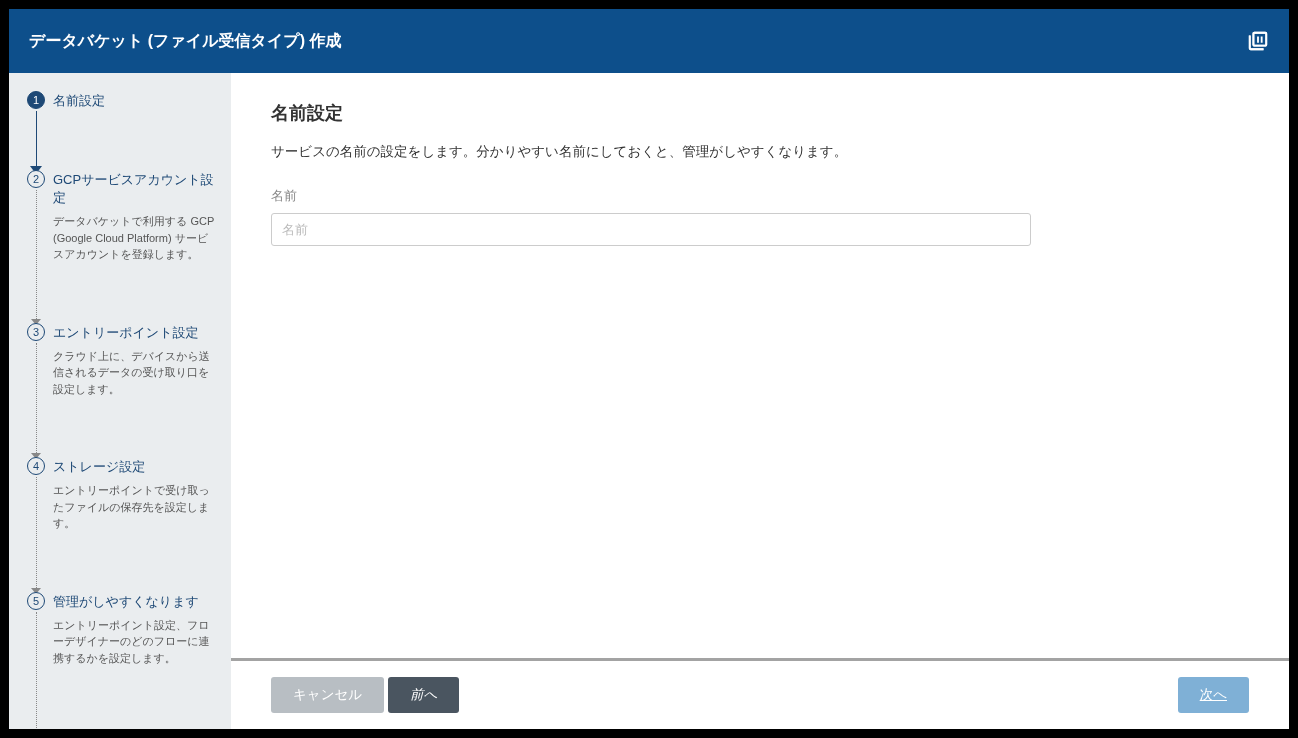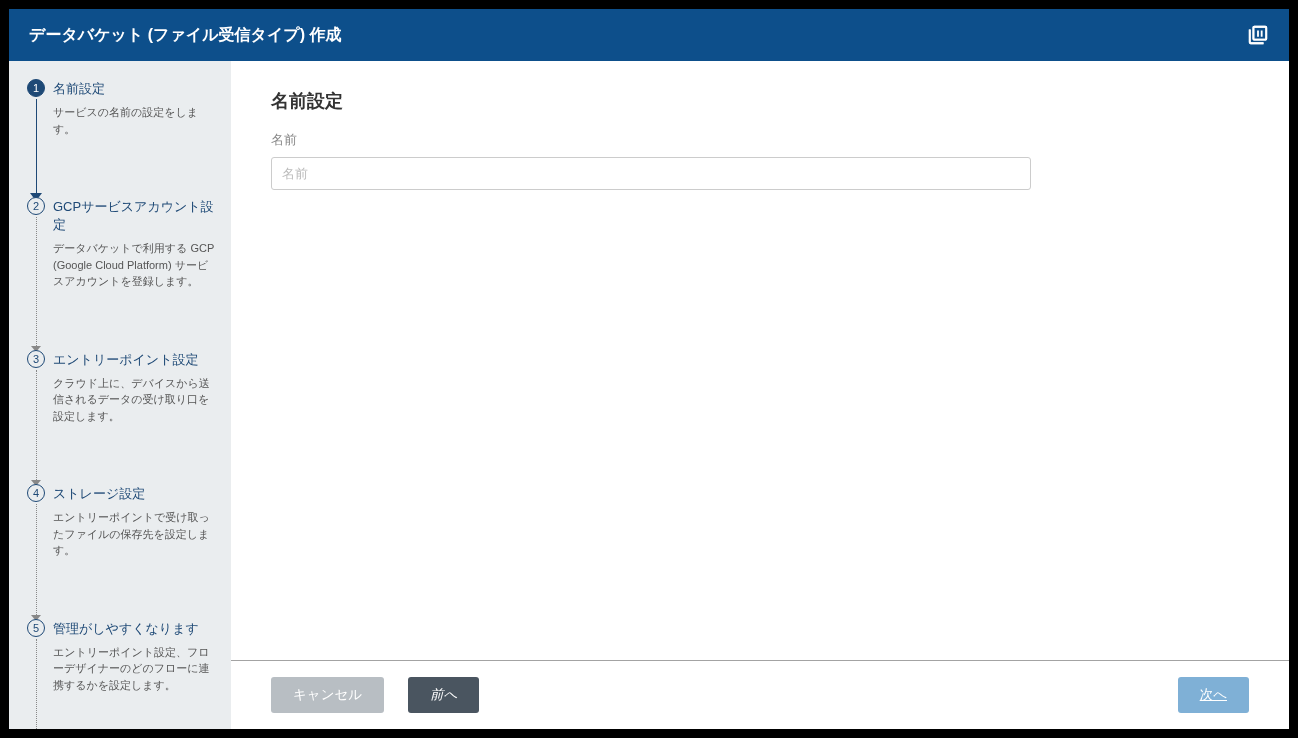--- a/index.html
+++ b/index.html
@@ -15,21 +15,21 @@
     width: 1280px;
     height: 720px;
     background: #fff;
     display: flex;
     flex-direction: column;
     position: relative;
   }
   .header {
     background: #0d4f8b;
     color: #fff;
-    height: 52px;
+    height: 64px;
     display: flex;
     align-items: center;
     padding: 0 20px;
     justify-content: space-between;
   }
   .header-title {
     font-size: 16px;
     font-weight: 600;
   }
   .header-icon {
@@ -153,25 +153,25 @@
     max-width: 100%;
     padding: 8px 10px;
     font-size: 13px;
     border: 1px solid #ccc;
     border-radius: 3px;
     color: #333;
   }
   .text-input::placeholder { color: #bbb; }
 
   .footer {
-    border-top: 1px solid #a3a3a3;
+    border-top: 3px solid #a3a3a3;
     padding: 16px 40px;
     display: flex;
     align-items: center;
-    gap: 24px;
+    gap: 4px;
   }
   .btn {
     padding: 9px 22px;
     font-size: 13.5px;
     border: none;
     border-radius: 3px;
     cursor: pointer;
     color: #fff;
   }
   .btn-cancel { background: #b8bec3; }
@@ -191,21 +191,20 @@
     </svg>
   </div>
 
   <div class="body">
 
     <div class="sidebar">
 
       <div class="step active with-conn">
         <div class="step-num">1</div>
         <div class="step-title">名前設定</div>
-        <div class="step-desc">サービスの名前の設定をします。</div>
         <div class="connector solid"></div>
         <div class="arrowhead"></div>
       </div>
 
       <div class="step with-conn">
         <div class="step-num">2</div>
         <div class="step-title">GCPサービスアカウント設定</div>
         <div class="step-desc">データバケットで利用する GCP (Google Cloud Platform) サービスアカウントを登録します。</div>
         <div class="connector dotted"></div>
         <div class="arrowhead dotted"></div>
@@ -233,20 +232,21 @@
         <div class="step-desc">エントリーポイント設定、フローデザイナーのどのフローに連携するかを設定します。</div>
         <div class="connector dotted"></div>
 
       </div>
 
     </div>
 
     <div class="main">
       <div class="content">
         <h2>名前設定</h2>
+        <p class="lead">サービスの名前の設定をします。分かりやすい名前にしておくと、管理がしやすくなります。</p>
         <div class="field-label">名前</div>
         <input type="text" class="text-input" placeholder="名前" style="">
       </div>
 
       <div class="footer">
         <button class="btn btn-cancel">キャンセル</button>
         <button class="btn btn-prev">前へ</button>
         <button class="btn btn-next">次へ</button>
       </div>
     </div>

